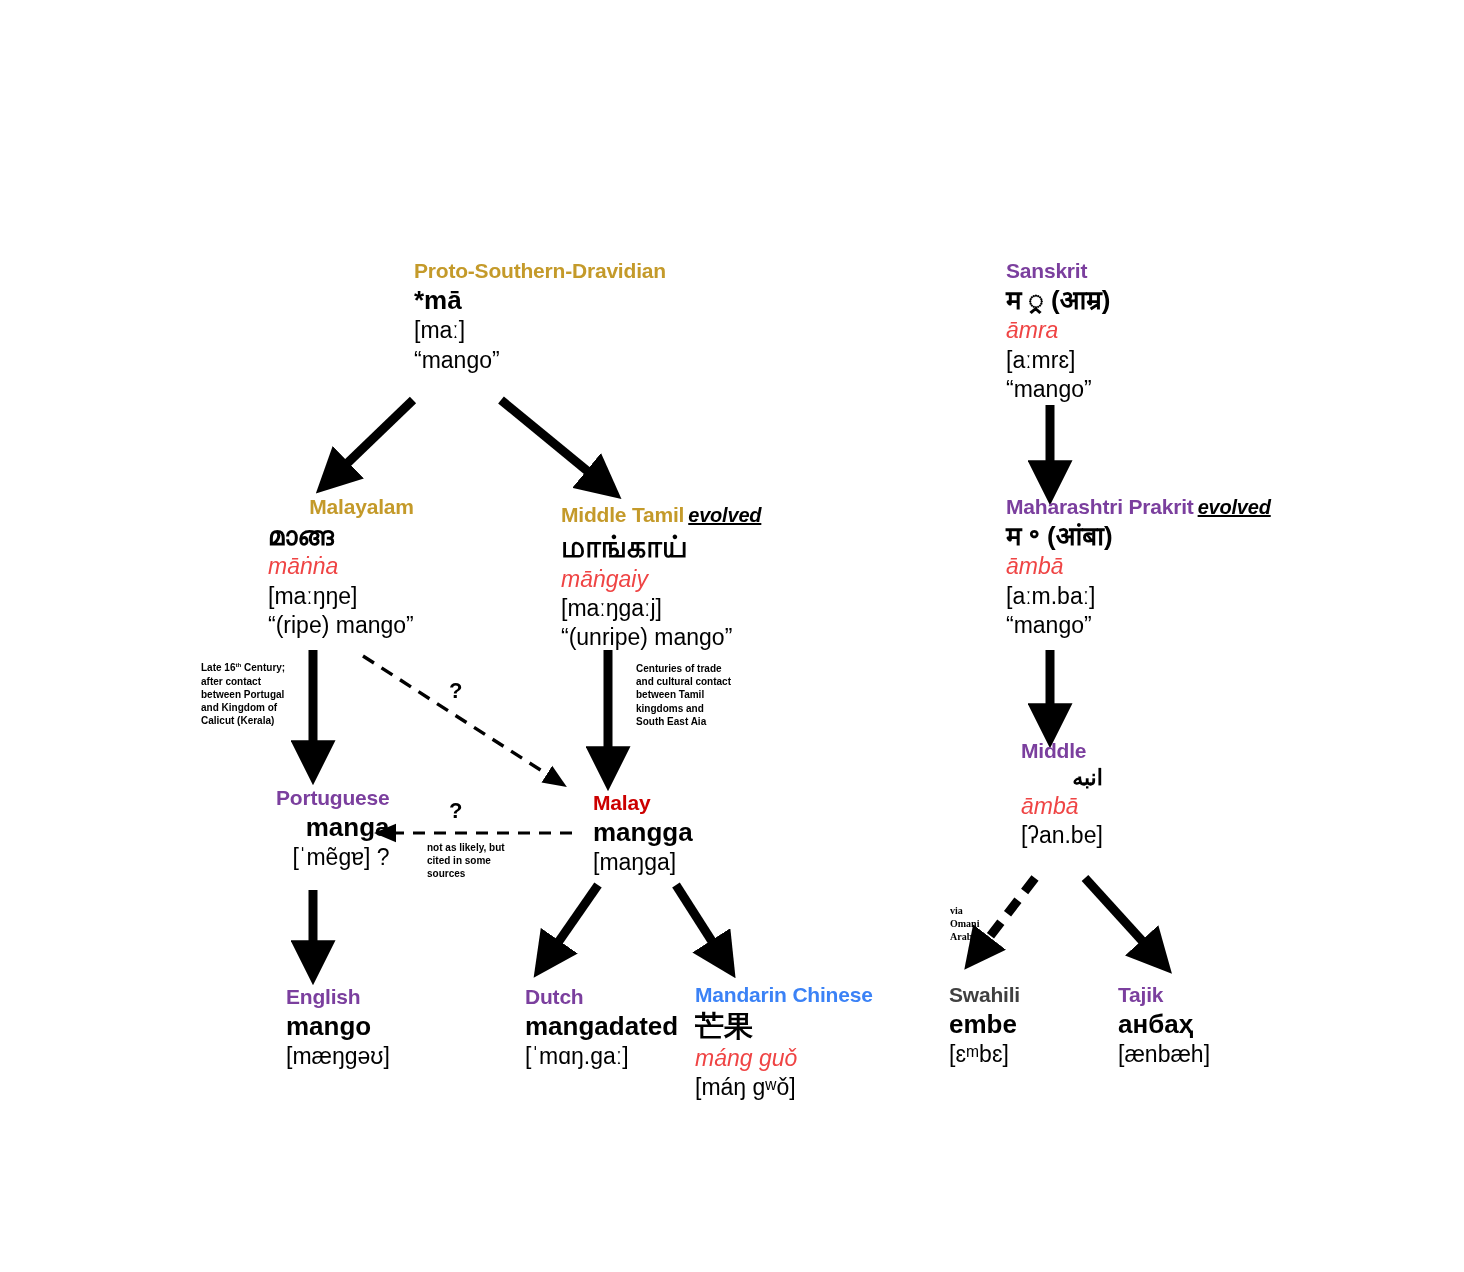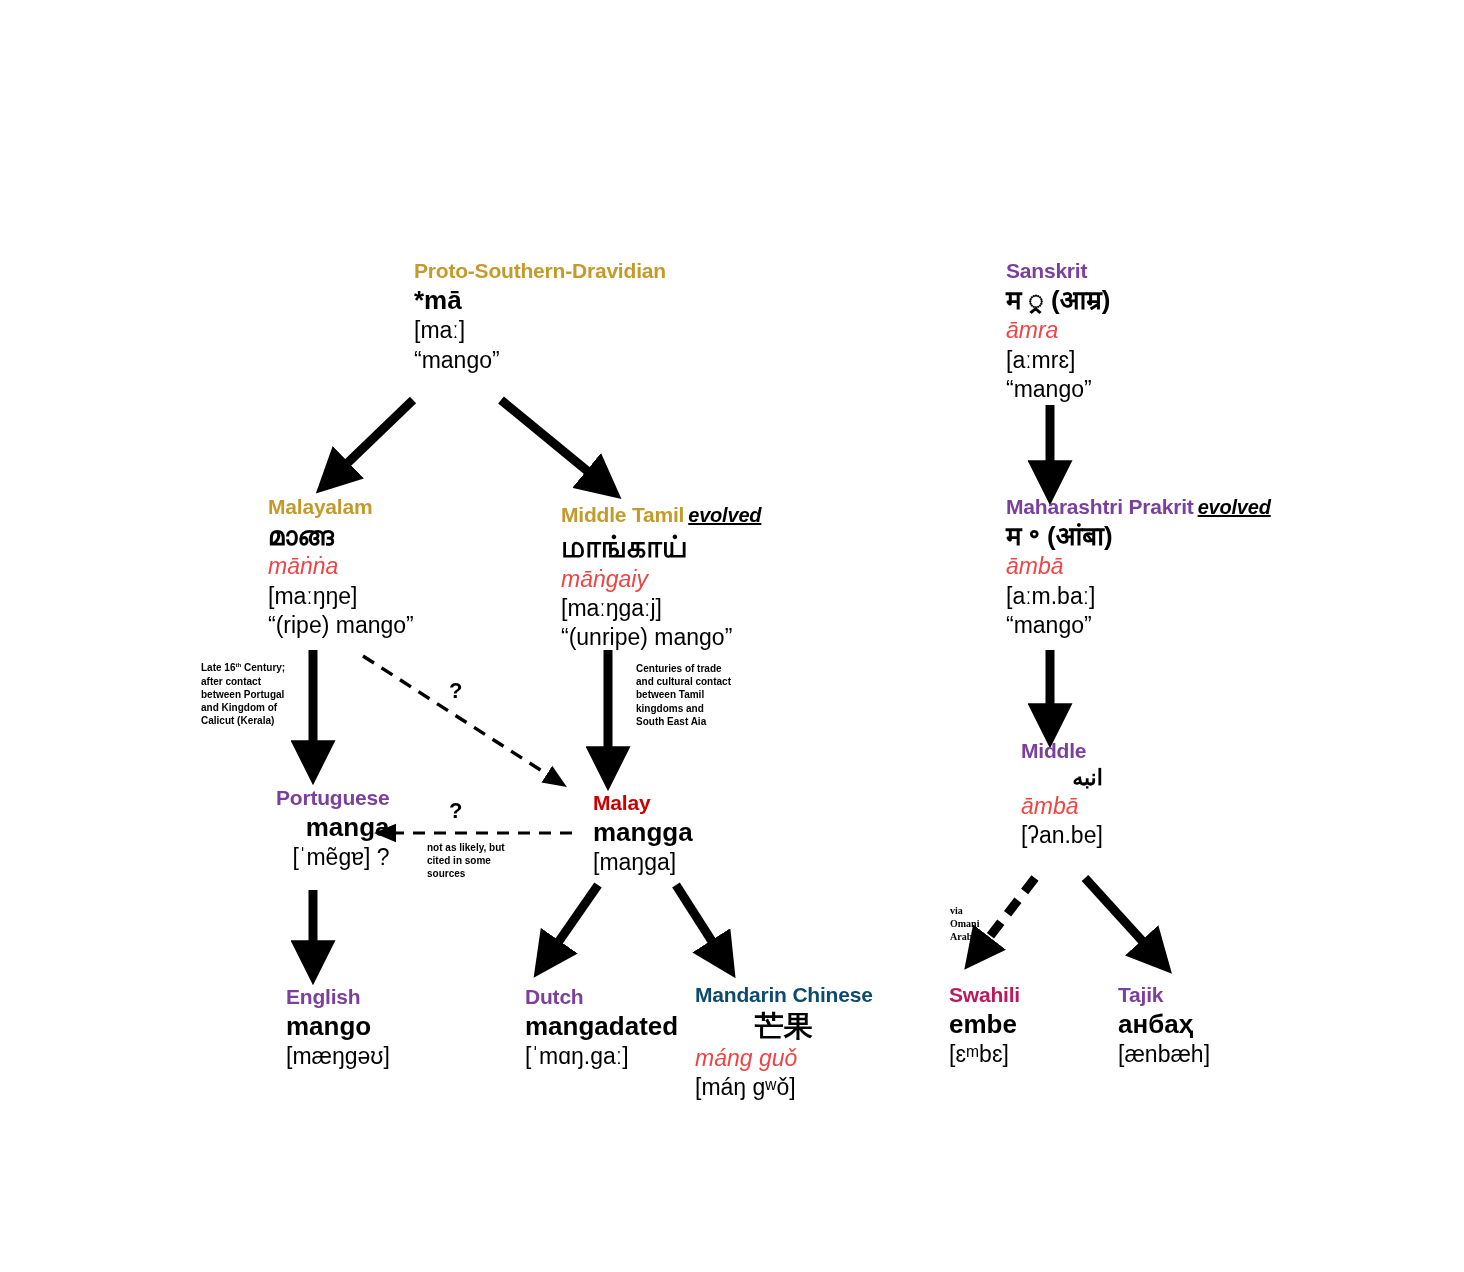--- a/index.html
+++ b/index.html
@@ -127,21 +127,21 @@
   <div class="node" style="left:414px; top:259px;">
     <div class="lang" style="color:#C49A2A;">
       <span>Proto-Southern-Dravidian</span>
     </div>
     <div class="native">*mā</div>
     <div class="ipa">[maː]</div>
     <div class="gloss">“mango”</div>
   </div>
 
   <div class="node" style="left:268px; top:495px;">
-    <div class="lang" style="color:#C49A2A;">
+    <div class="lang" style="color:#C49A2A;text-align:right;">
       <span>Malayalam</span>
     </div>
     <div class="native">മാങ്ങ</div>
     <div class="translit">māṅṅa</div>
     <div class="ipa">[maːŋŋe]</div>
     <div class="gloss">“(ripe) mango”</div>
   </div>
 
   <div class="node" style="left:561px; top:503px;">
     <div class="lang" style="color:#C49A2A;">
@@ -181,24 +181,24 @@
     <div class="lang" style="color:#7B3F9E;">
       <span>Dutch</span>
     </div>
     <div class="native">
       <span>manga</span><span class="tag">dated</span>
     </div>
     <div class="ipa">[ˈmɑŋ.gaː]</div>
   </div>
 
   <div class="node" style="left:695px; top:983px;">
-    <div class="lang" style="color:#0c4a6e;">
+    <div class="lang" style="color:#3b82f6;">
       <span>Mandarin Chinese</span>
     </div>
-    <div class="native" style="font-size:29px;text-align:center;">芒果</div>
+    <div class="native" style="font-size:29px;">芒果</div>
     <div class="translit">máng guǒ</div>
     <div class="ipa">[máŋ gʷǒ]</div>
   </div>
 
   <div class="node" style="left:1006px; top:259px;">
     <div class="lang" style="color:#7B3F9E;">
       <span>Sanskrit</span>
     </div>
     <div class="native">म ्र (आम्र)</div>
     <div class="translit">āmra</div>
@@ -219,21 +219,21 @@
   <div class="node" style="left:1021px; top:739px;">
     <div class="lang" style="color:#7B3F9E;">
       <span>Middle</span>
     </div>
     <div class="native" style="font-size:22px; direction:rtl;">انبه</div>
     <div class="translit">āmbā</div>
     <div class="ipa">[ʔan.be]</div>
   </div>
 
   <div class="node" style="left:949px; top:983px;">
-    <div class="lang" style="color:#be185d;">
+    <div class="lang" style="color:#404040;">
       <span>Swahili</span>
     </div>
     <div class="native">embe</div>
     <div class="ipa">[ɛᵐbɛ]</div>
   </div>
 
   <div class="node" style="left:1118px; top:983px;">
     <div class="lang" style="color:#7B3F9E;">
       <span>Tajik</span>
     </div>

